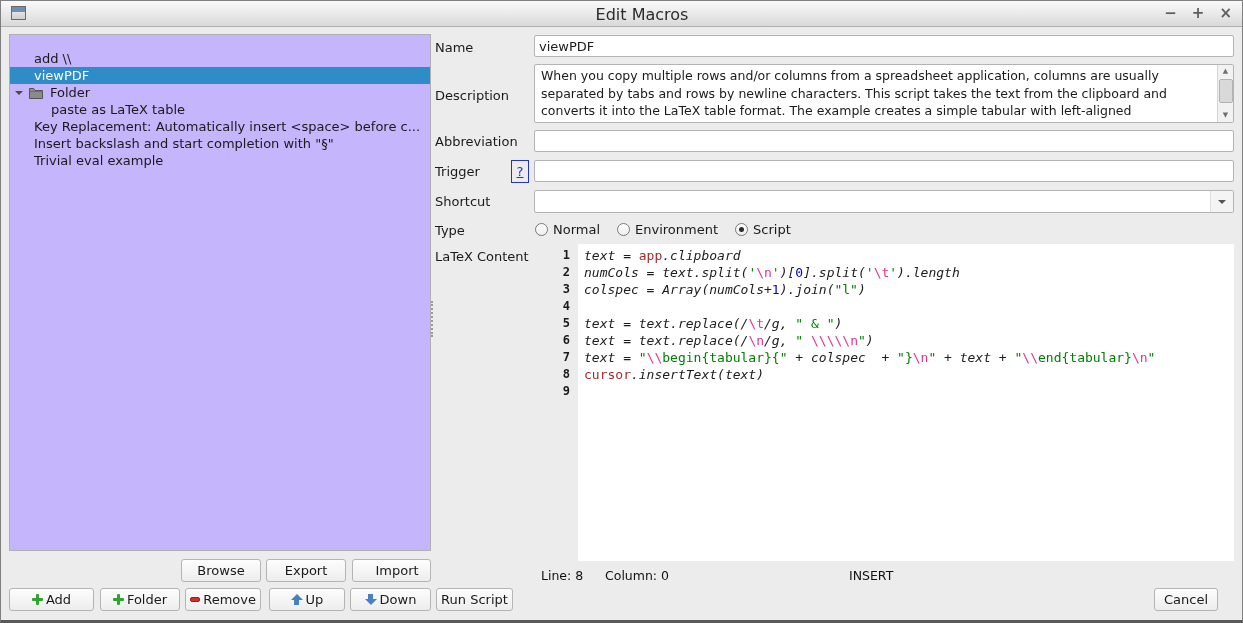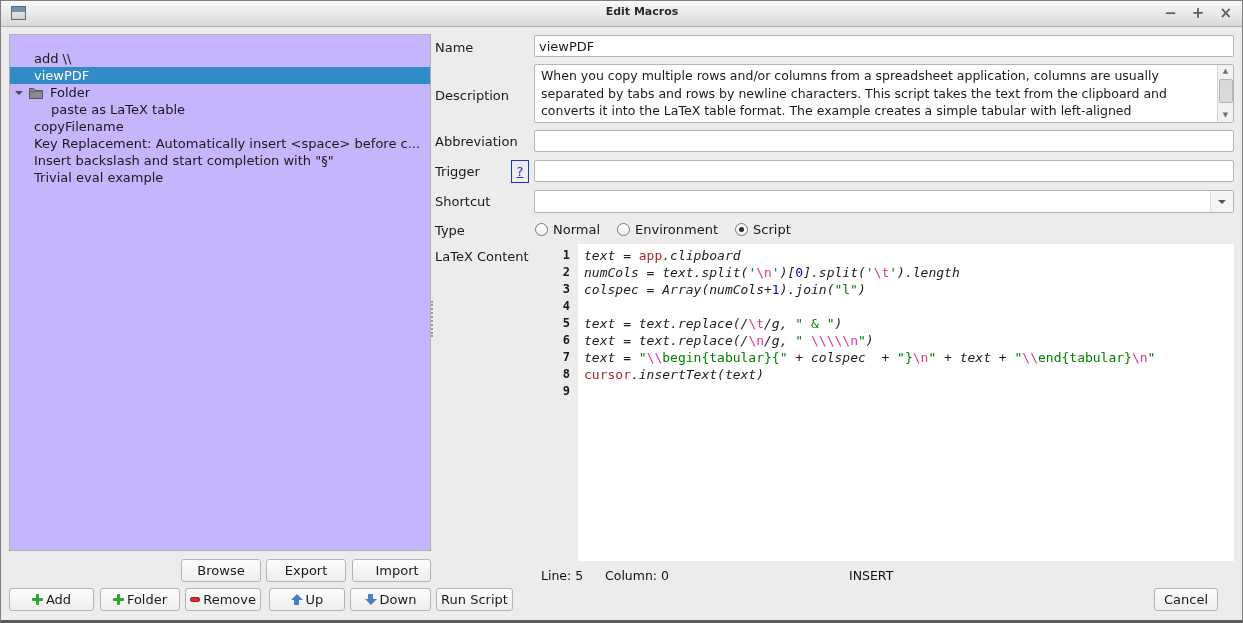--- a/index.html
+++ b/index.html
@@ -4,21 +4,21 @@
 <style>
   html,body{margin:0;padding:0;background:#555;font-family:"DejaVu Sans","Liberation Sans",sans-serif;}
   #window{position:relative;width:1243px;height:623px;background:#ececec;border:1px solid #7f7f7f;
     border-bottom:3px solid #5a5a5a;box-sizing:border-box;overflow:hidden;}
   
   .titlebar{position:absolute;left:0;top:0;width:100%;height:25px;
     background:linear-gradient(#fafafa,#d9d9d9);border-bottom:1px solid #b0b0b0;}
   .win-icon{position:absolute;left:10px;top:5px;width:15px;height:14px;border:1px solid #6a6a6a;
     background:linear-gradient(#f2f2f2,#cfcfcf);box-sizing:border-box;}
   .win-icon::before{content:"";position:absolute;left:0;top:0;width:100%;height:5px;background:#6d8fb0;}
-  .title{position:absolute;left:0;right:0;top:4px;text-align:center;font-size:11px;font-weight:bold;color:#2b2b2b;padding-left:41px;}
+  .title{position:absolute;left:0;right:0;top:4px;text-align:center;font-size:16px;font-weight:normal;color:#2b2b2b;padding-left:41px;}
   .win-controls{position:absolute;right:10px;top:1px;display:flex;gap:15px;}
   .win-btn{font-size:15px;color:#5d5d5d;font-weight:600;cursor:default;line-height:23px;}
   
   .macro-list{position:absolute;left:8px;top:33px;width:422px;height:517px;background:#c4b5fd;
     border:1px solid #b0b0b0;box-sizing:border-box;overflow:hidden;padding-top:15px;font-size:13px;color:#1a1a1a;}
   .list-row{height:17px;line-height:17px;white-space:nowrap;overflow:hidden;position:relative;}
   .list-row.lvl1 .row-label{padding-left:24px;}
   .list-row.lvl2 .row-label{padding-left:41px;}
   .list-row.selected{background:#308cc6;color:#fff;}
   .expander{position:absolute;left:5px;top:7px;width:0;height:0;
@@ -100,21 +100,20 @@
   </div>
 
   <div class="macro-list">
       <div class="list-row lvl1"><span class="row-label">add \\</span></div>
       <div class="list-row lvl1 selected"><span class="row-label">viewPDF</span></div>
       <div class="list-row lvl0"><span class="expander"></span><span class="folder-ic"><svg width="14" height="12" viewBox="0 0 14 12">
             <path d="M0.5 1.5 h4.2 l1.3 2 h7.5 v8 h-13 z" fill="#8a8a8a" stroke="#555"></path>
             <line x1="0.5" y1="4.5" x2="13.5" y2="4.5" stroke="#6e6e6e"></line>
           </svg></span><span class="row-label">Folder</span></div>
       <div class="list-row lvl2"><span class="row-label">paste as LaTeX table</span></div>
-      <div class="list-row lvl1"><span class="row-label">copyFilename</span></div>
       <div class="list-row lvl1"><span class="row-label">Key Replacement: Automatically insert &lt;space&gt; before c...</span></div>
       <div class="list-row lvl1"><span class="row-label">Insert backslash and start completion with "§"</span></div>
       <div class="list-row lvl1"><span class="row-label">Trivial eval example</span></div>
     </div>
   <div class="splitter"></div>
 
   <span class="flabel" style="left:434px;top:39px;">Name</span>
   <input class="tinput" style="left: 533px; top: 34px; width: 700px; height: 22px;" value="viewPDF">
 
   <span class="flabel" style="left:434px;top:87px;">Description</span>
@@ -175,21 +174,21 @@
         <div class="gut-num">3</div>
         <div class="gut-num">4</div>
         <div class="gut-num">5</div>
         <div class="gut-num">6</div>
         <div class="gut-num">7</div>
         <div class="gut-num">8</div>
         <div class="gut-num">9</div>
       </div>
   </div>
 
-  <span class="status-item" style="left:540px;">Line: 5</span>
+  <span class="status-item" style="left:540px;">Line: 8</span>
   <span class="status-item" style="left:604px;">Column: 0</span>
   <span class="status-item" style="left:848px;">INSERT</span>
 
   <button class="btn" style="left:180px;top:558px;width:80px;">
     <span>Browse</span>
     </button>
   <button class="btn" style="left:265px;top:558px;width:80px;">
     <span>Export</span>
     </button>
   <button class="btn" style="left:351px;top:558px;width:79px;padding-left:15px;">

